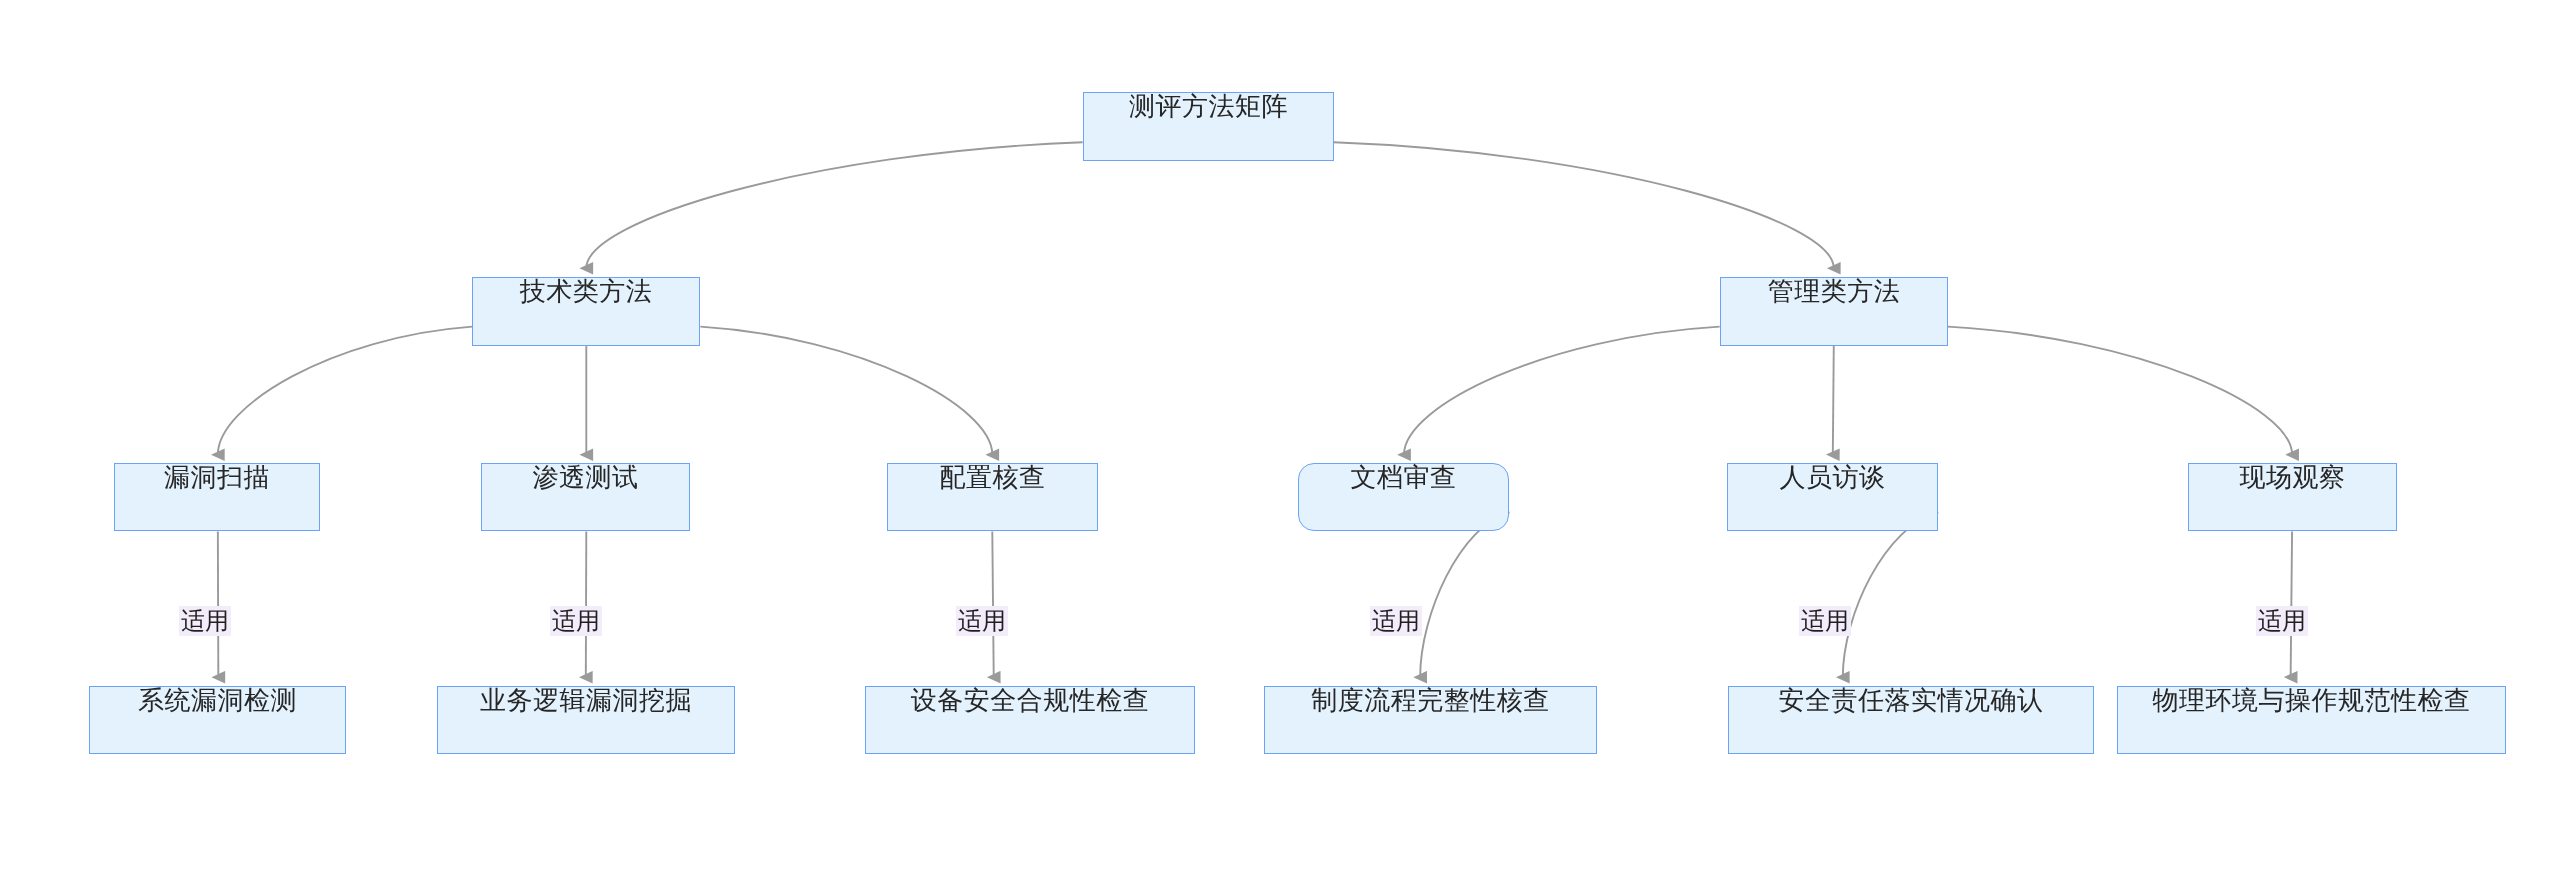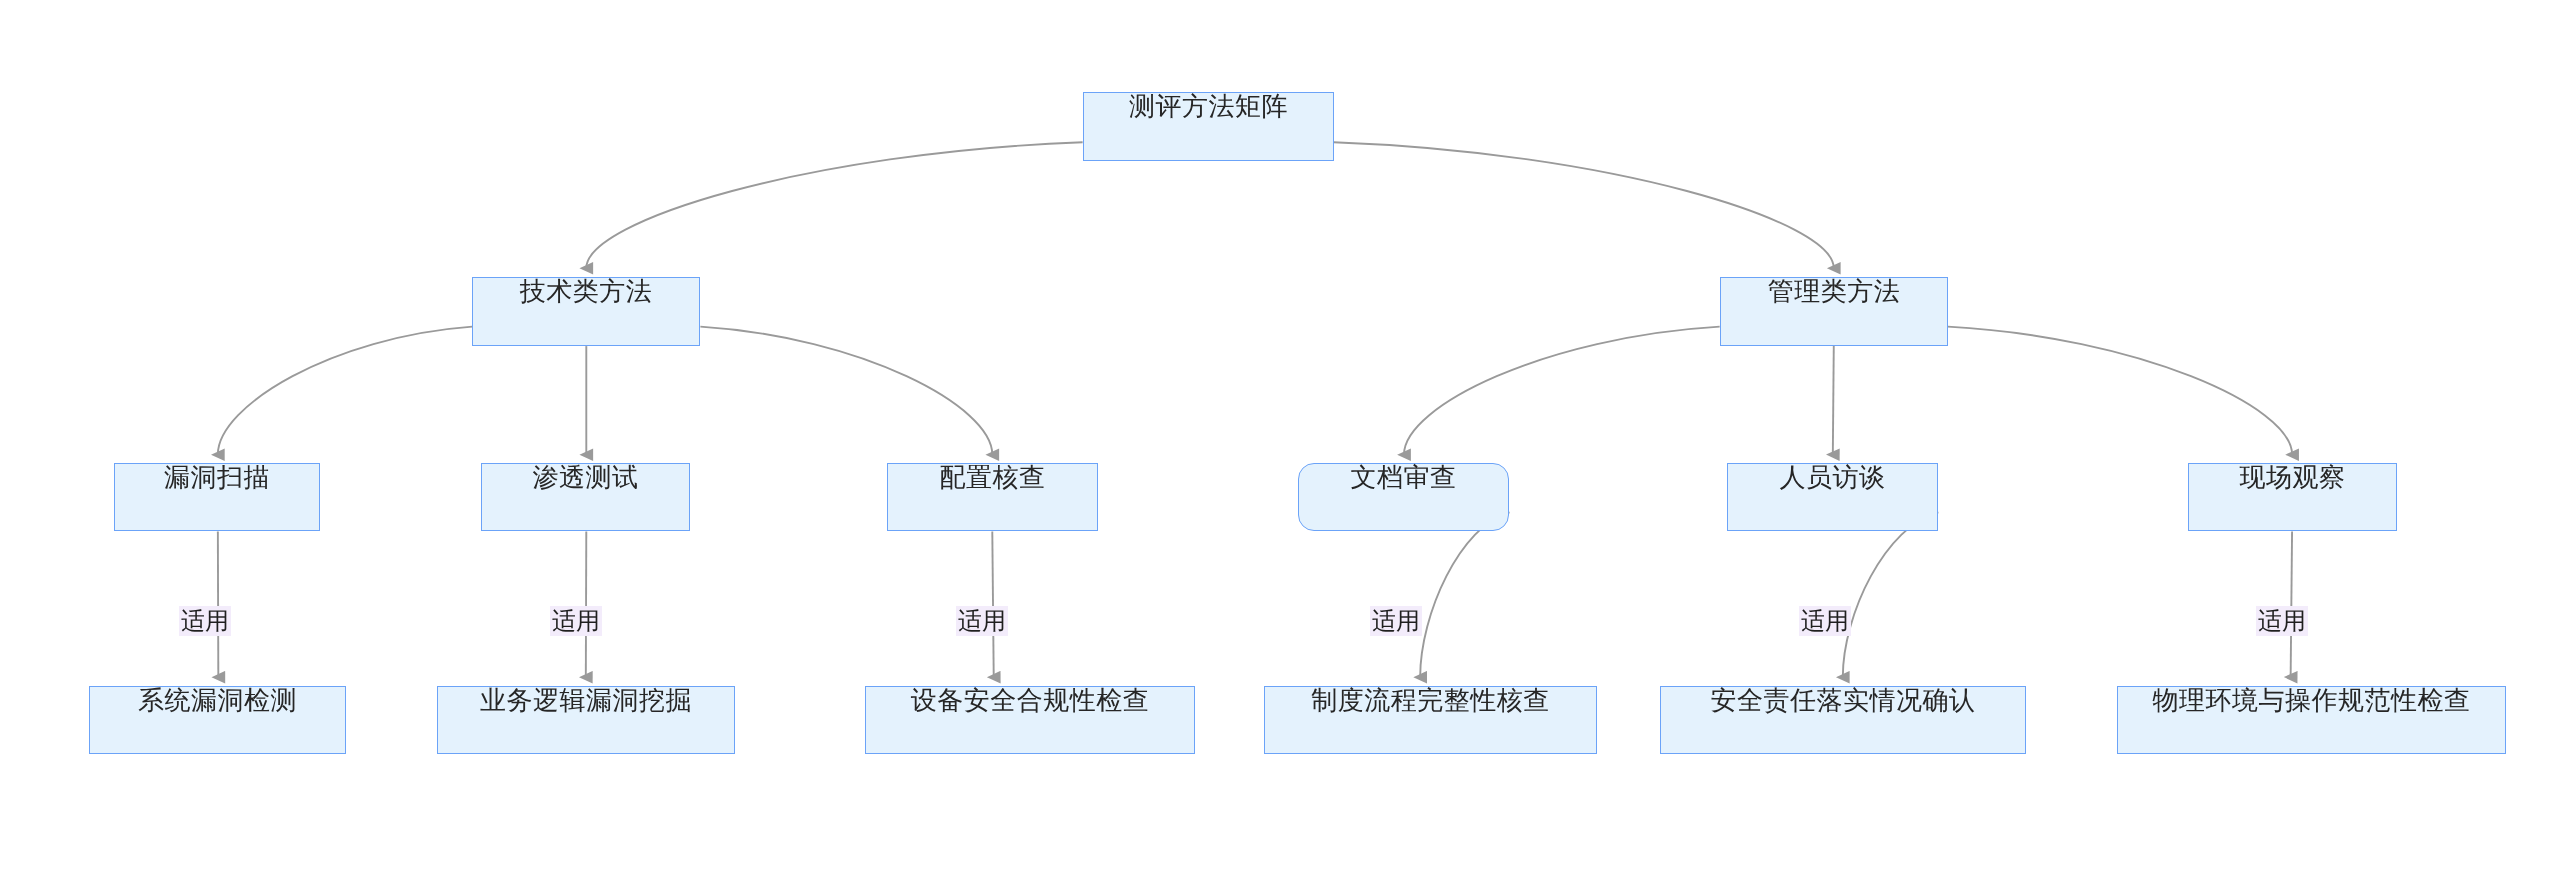--- a/index.html
+++ b/index.html
@@ -108,21 +108,21 @@
       </div>
       <div class="node" style="left: 437px; top: 686px; width: 298px; height: 68px;">
         <span>业务逻辑漏洞挖掘</span>
       </div>
       <div class="node" style="left: 829px; top: 686px; width: 330px; height: 68px; margin-left: 36px;">
         <span>设备安全合规性检查</span>
       </div>
       <div class="node" style="left: 1254px; top: 686px; width: 333px; height: 68px; margin-left: 10px;">
         <span>制度流程完整性核查</span>
       </div>
-      <div class="node" style="left: 1660px; top: 686px; width: 366px; height: 68px;">
+      <div class="node" style="left: 1728px; top: 686px; width: 366px; height: 68px;">
         <span>安全责任落实情况确认</span>
       </div>
       <div class="node" style="left: 2097px; top: 686px; width: 389px; height: 68px; margin-left: 20px;">
         <span>物理环境与操作规范性检查</span>
       </div>
     </div>
   <div id="label-layer">
       <div class="edge-label" style="left: 179px; top: 606px;">适用</div>
       <div class="edge-label" style="left: 550px; top: 606px;">适用</div>
       <div class="edge-label" style="left: 956px; top: 606px;">适用</div>

